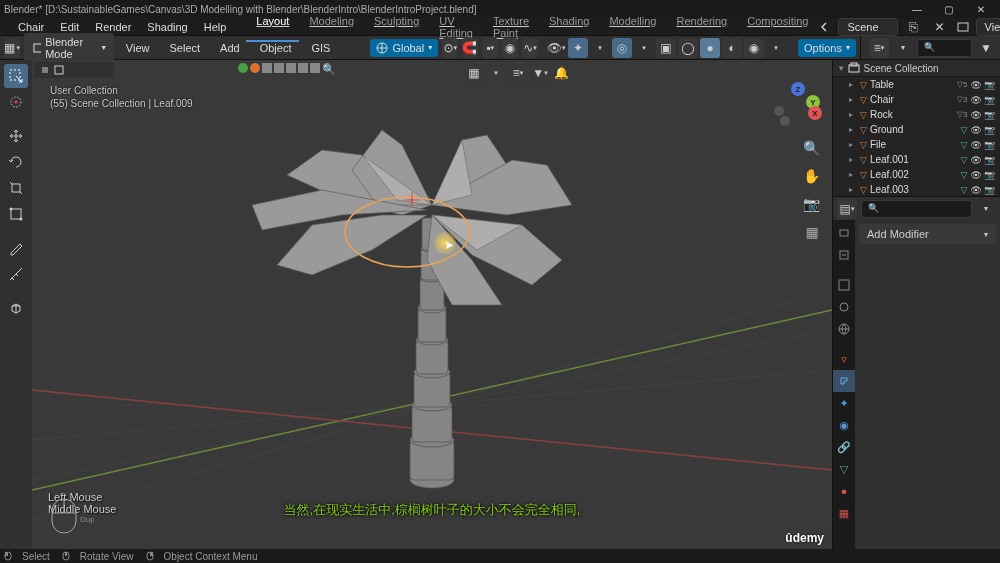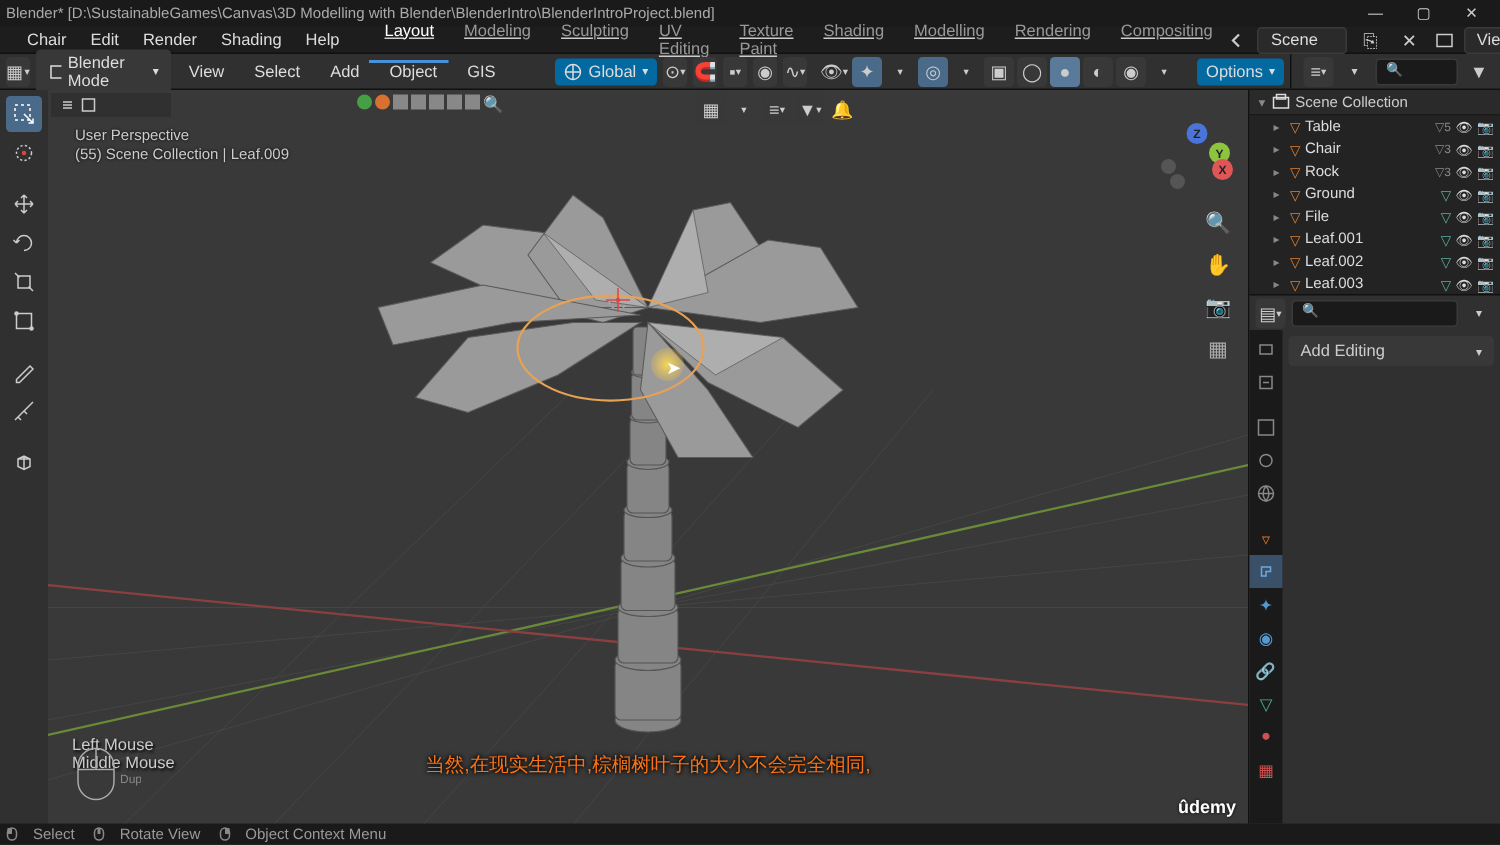--- a/index.html
+++ b/index.html
@@ -51,21 +51,21 @@
 .axis-y { background: #8dc43e; top: 13px; right: 2px; }
 .axis-x { background: #e05555; top: 24px; right: 0; }
 .axis-neg { width: 10px; height: 10px; background: #555; border-radius: 50%; position: absolute; }
 
 .viewport-side-icons { position: absolute; top: 78px; right: 10px; display: flex; flex-direction: column; gap: 8px; }
 .vs-icon { width: 20px; height: 20px; display: flex; align-items: center; justify-content: center; color: #aaa; font-size: 14px; }
 
 .mouse-hint { position: absolute; bottom: 34px; left: 16px; font-size: 11px; color: #ccc; text-shadow: 1px 1px 2px #000; }
 .mouse-diagram { position: absolute; bottom: 20px; left: 18px; width: 24px; height: 32px; }
 
-.subtitle { position: absolute; bottom: 28px; left: 50%; transform: translateX(-50%); text-align: center; font-size: 14px; color: #f97316; text-shadow: 0 0 3px #000, 0 0 3px #000; white-space: nowrap; }
+.subtitle { position: absolute; bottom: 28px; left: 50%; transform: translateX(-50%); text-align: center; font-size: 14px; color: #84cc16; text-shadow: 0 0 3px #000, 0 0 3px #000; white-space: nowrap; }
 .subtitle-cn { font-size: 13px; margin-bottom: 2px; display: block; }
 
 .udemy { position: absolute; bottom: 4px; right: 8px; font-size: 12px; color: #fff; font-weight: bold; text-shadow: 0 0 2px #000; }
 
 .cursor-highlight { position: absolute; top: 172px; left: 402px; width: 22px; height: 22px; border-radius: 50%; background: radial-gradient(circle, rgba(255,220,80,0.9), rgba(255,200,60,0.3) 60%, transparent); pointer-events: none; }
 .cursor-arrow { position: absolute; top: 178px; left: 412px; font-size: 12px; color: #fff; }
 
 
 .right-panel { width: 168px; background: #282828; display: flex; flex-direction: column; border-left: 1px solid #111; }
 .outliner-search { flex: 1; background: #1a1a1a; border: 1px solid #3a3a3a; border-radius: 3px; height: 18px; padding: 0 6px; }
@@ -354,21 +354,21 @@
 
       <g transform="translate(380,140)">
         <circle r="6" stroke="#aaa" fill="none" stroke-dasharray="2 2"></circle>
         <circle r="1.5" fill="#d44"></circle>
         <line x1="-8" y1="0" x2="8" y2="0" stroke="#d44"></line>
         <line x1="0" y1="-8" x2="0" y2="8" stroke="#d44"></line>
       </g>
     </svg>
 
     <div class="overlay-text">
-      <div>User Perspective</div>
+      <div>User Collection</div>
       <div>(55) Scene Collection | Leaf.009</div>
     </div>
 
     <div class="gizmo">
       <div class="axis-ball axis-z">Z</div>
       <div class="axis-ball axis-y">Y</div>
       <div class="axis-ball axis-x">X</div>
       <div class="axis-neg" style="bottom:4px;left:6px"></div>
       <div class="axis-neg" style="bottom:14px;left:0"></div>
     </div>
@@ -544,21 +544,21 @@
           </div>
         <div class="prop-tab" style="color:#5598d0">✦</div>
         <div class="prop-tab" style="color:#5598d0">◉</div>
         <div class="prop-tab" style="color:#5598d0">🔗</div>
         <div class="prop-tab" style="color:#50b080">▽</div>
         <div class="prop-tab" style="color:#d05050">●</div>
         <div class="prop-tab" style="color:#d05050">▦</div>
       </div>
       <div class="props-content">
         <div class="modifier-btn">
-          <span>Add Editing</span>
+          <span>Add Modifier</span>
           <span style="font-size:8px">▾</span>
         </div>
       </div>
     </div>
   </div>
 </div>
 
 <div class="statusbar">
   <div class="sitem">
     <svg width="14" height="10">

